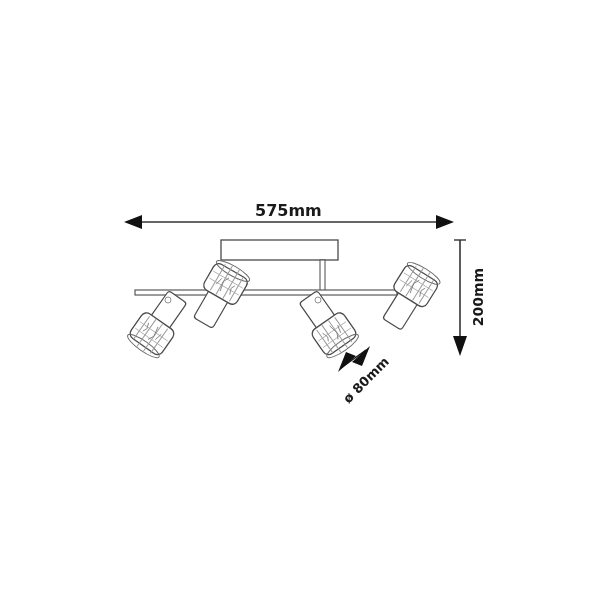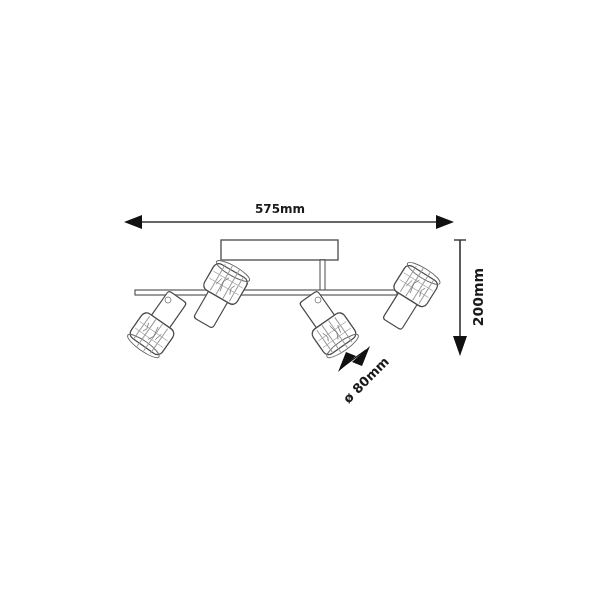--- a/index.html
+++ b/index.html
@@ -2,21 +2,21 @@
 <html><head>
   <meta charset="utf-8">
   <style>
     html, body { margin: 0; padding: 0; background: #ffffff; }
     body { width: 604px; height: 604px; position: relative; overflow: hidden; font-family: "DejaVu Sans", sans-serif; }
     #stage { position: absolute; left: 0; top: 0; width: 604px; height: 604px; }
     .dim-label {
       position: absolute; font-family: "DejaVu Sans", sans-serif; font-weight: bold;
       color: #1a1a1a; white-space: nowrap; line-height: 1;
     }
-    #label-width { left: 255px; top: 203px; font-size: 12px; }
+    #label-width { left: 255px; top: 203px; font-size: 16px; }
     #label-height { left: 478px; top: 297px; font-size: 14px; transform: translate(-50%, -50%) rotate(-90deg); transform-origin: center; }
     #label-diameter { left: 366px; top: 380px; font-size: 13px; transform: translate(-50%, -50%) rotate(-45deg); transform-origin: center; }
   </style>
 </head>
 <body>
 
 <div id="stage">
   <svg width="604" height="604" viewBox="0 0 604 604" xmlns="http://www.w3.org/2000/svg">
     <defs>
       <g id="shade">

